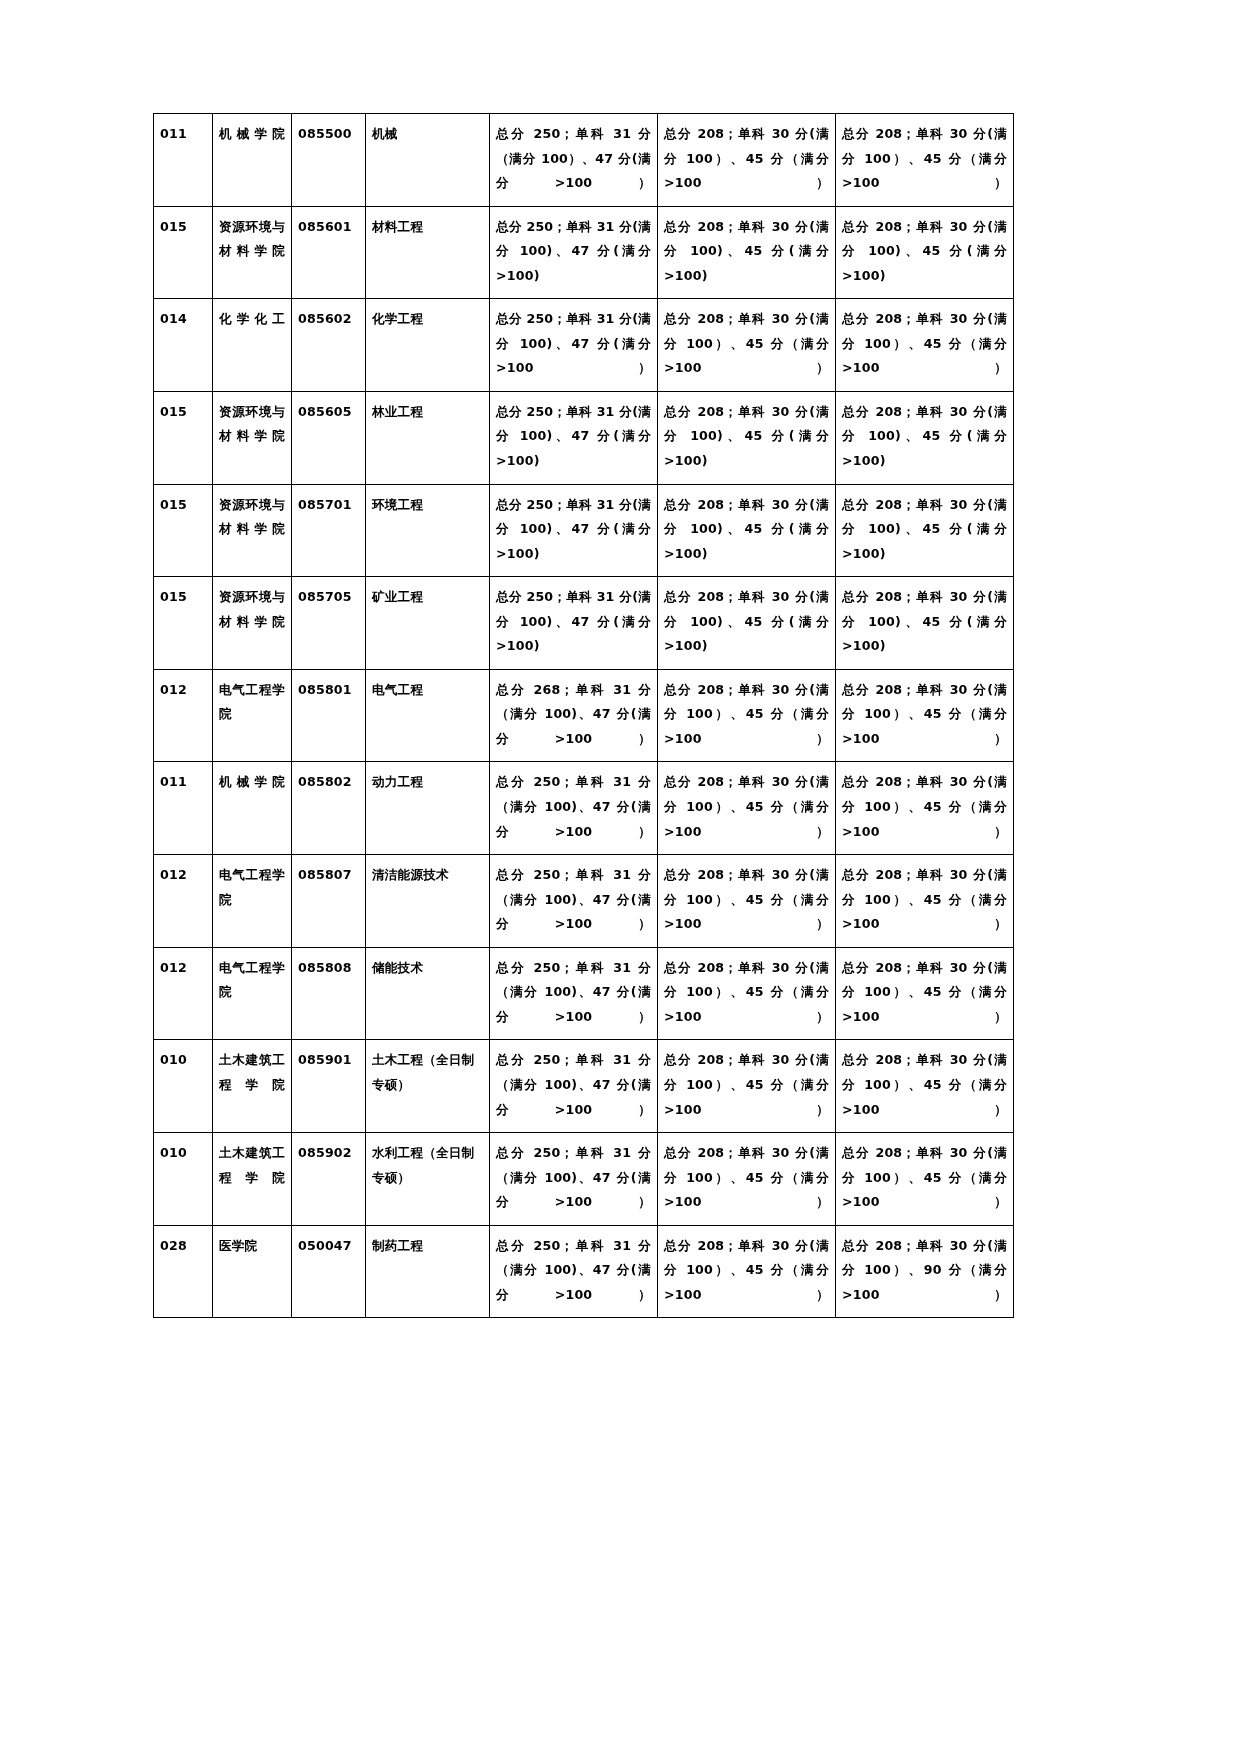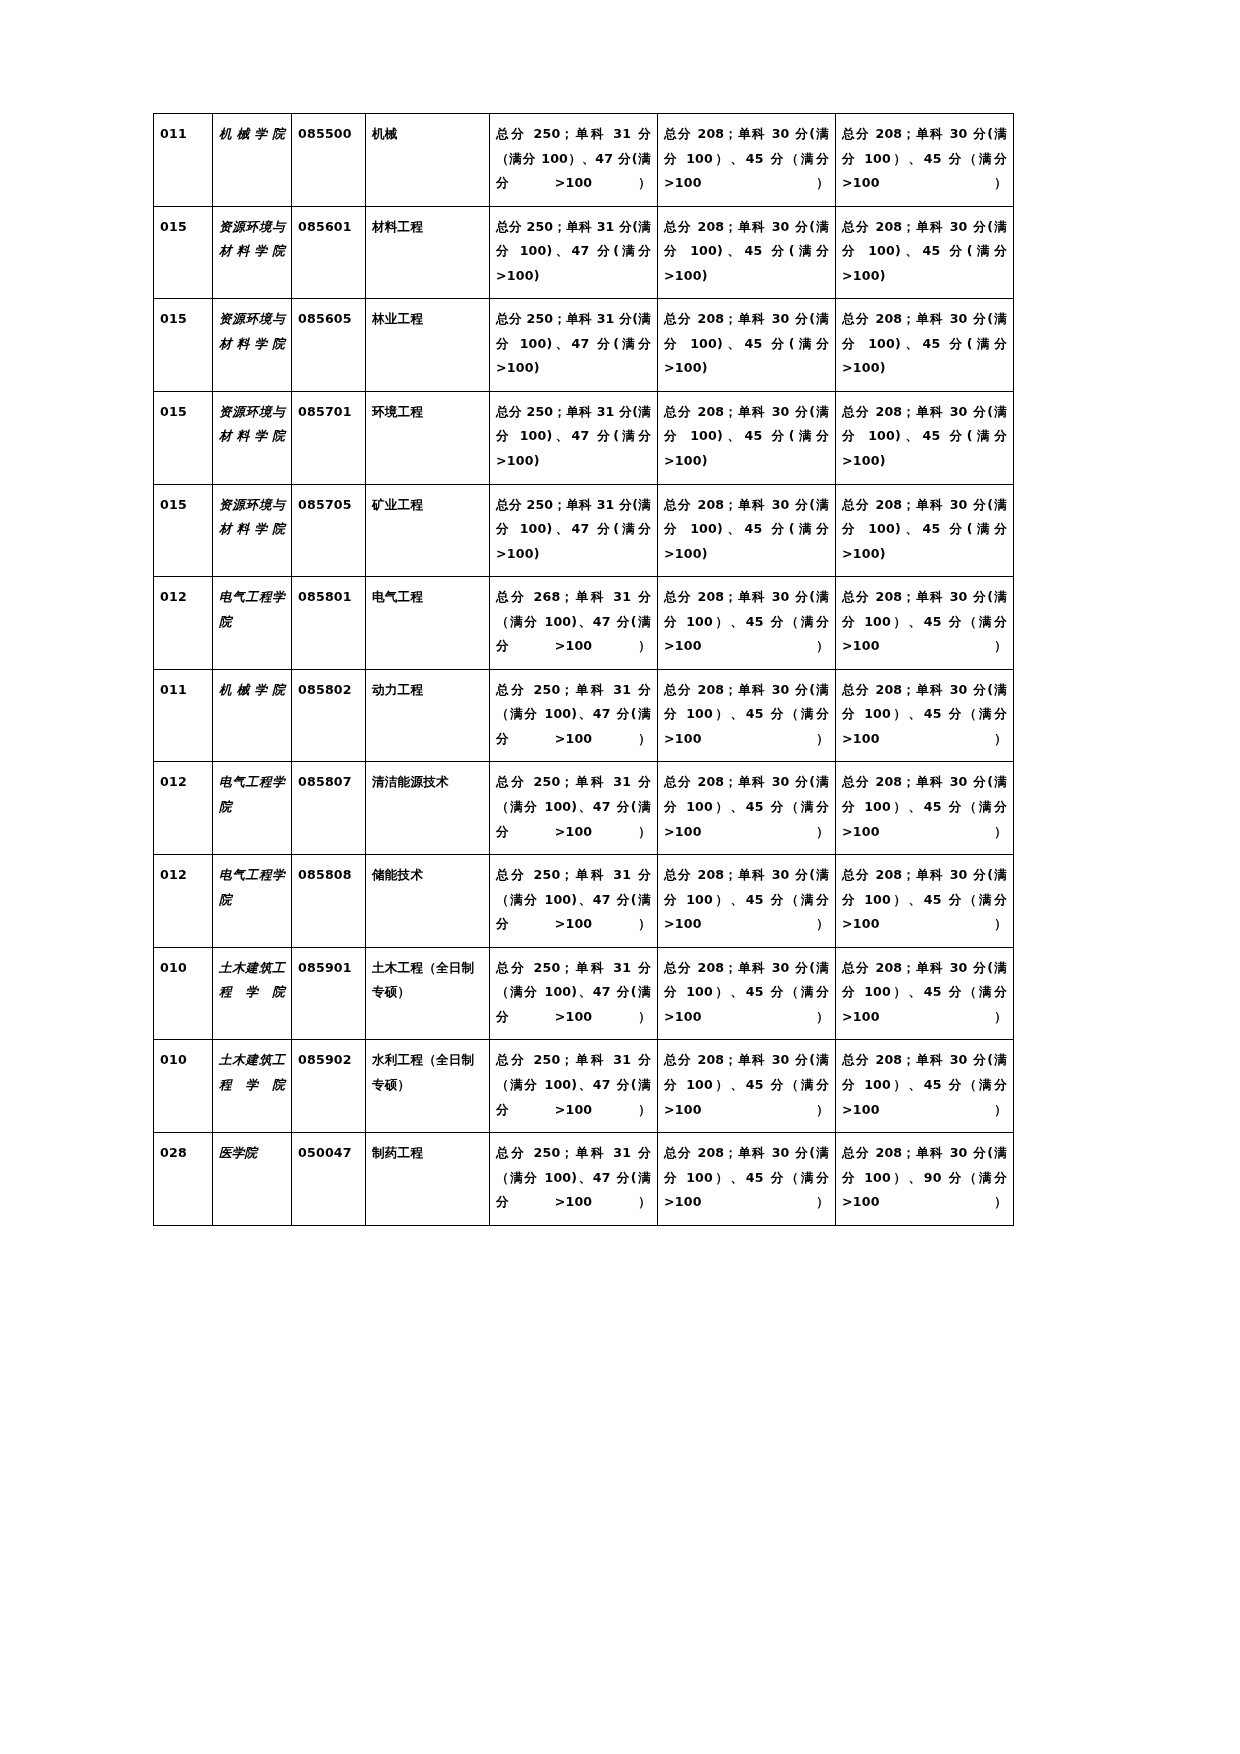--- a/index.html
+++ b/index.html
@@ -56,21 +56,20 @@
     padding-left: 9px;
     font-size: 12.2px;
     letter-spacing: 0.3px;
   }
   td.college {
     text-align: justify;
     text-align-last: justify;
     padding-left: 8px;
     padding-right: 8px;
     font-size: 13.4px;
-    font-style: italic;
   }
   td.college.short {
     text-align: left;
     text-align-last: left;
   }
   td.majorcode {
     text-align: left;
     padding-left: 9px;
     font-size: 12.2px;
     letter-spacing: 0.3px;
@@ -121,20 +120,29 @@
           <tr>
             <td class="code">015</td>
             <td class="college">资源环境与材料学院</td>
             <td class="majorcode">085601</td>
             <td class="majorname">材料工程</td>
             <td class="score just">总分 250；单科 31 分(满分 100)、47 分(满分&gt;100)</td>
             <td class="score">总分 208；单科 30 分(满分 100)、45 分(满分&gt;100)</td>
             <td class="score">总分 208；单科 30 分(满分 100)、45 分(满分&gt;100)</td>
           </tr>
           <tr>
+            <td class="code">014</td>
+            <td class="college">化学化工</td>
+            <td class="majorcode">085602</td>
+            <td class="majorname">化学工程</td>
+            <td class="score just">总分 250；单科 31 分(满分 100)、47 分(满分&gt;100）</td>
+            <td class="score just">总分 208；单科 30 分(满分 100）、45 分（满分&gt;100）</td>
+            <td class="score just">总分 208；单科 30 分(满分 100）、45 分（满分&gt;100）</td>
+          </tr>
+          <tr>
             <td class="code">015</td>
             <td class="college">资源环境与材料学院</td>
             <td class="majorcode">085605</td>
             <td class="majorname">林业工程</td>
             <td class="score just">总分 250；单科 31 分(满分 100)、47 分(满分&gt;100)</td>
             <td class="score">总分 208；单科 30 分(满分 100)、45 分(满分&gt;100)</td>
             <td class="score">总分 208；单科 30 分(满分 100)、45 分(满分&gt;100)</td>
           </tr>
           <tr>
             <td class="code">015</td>

